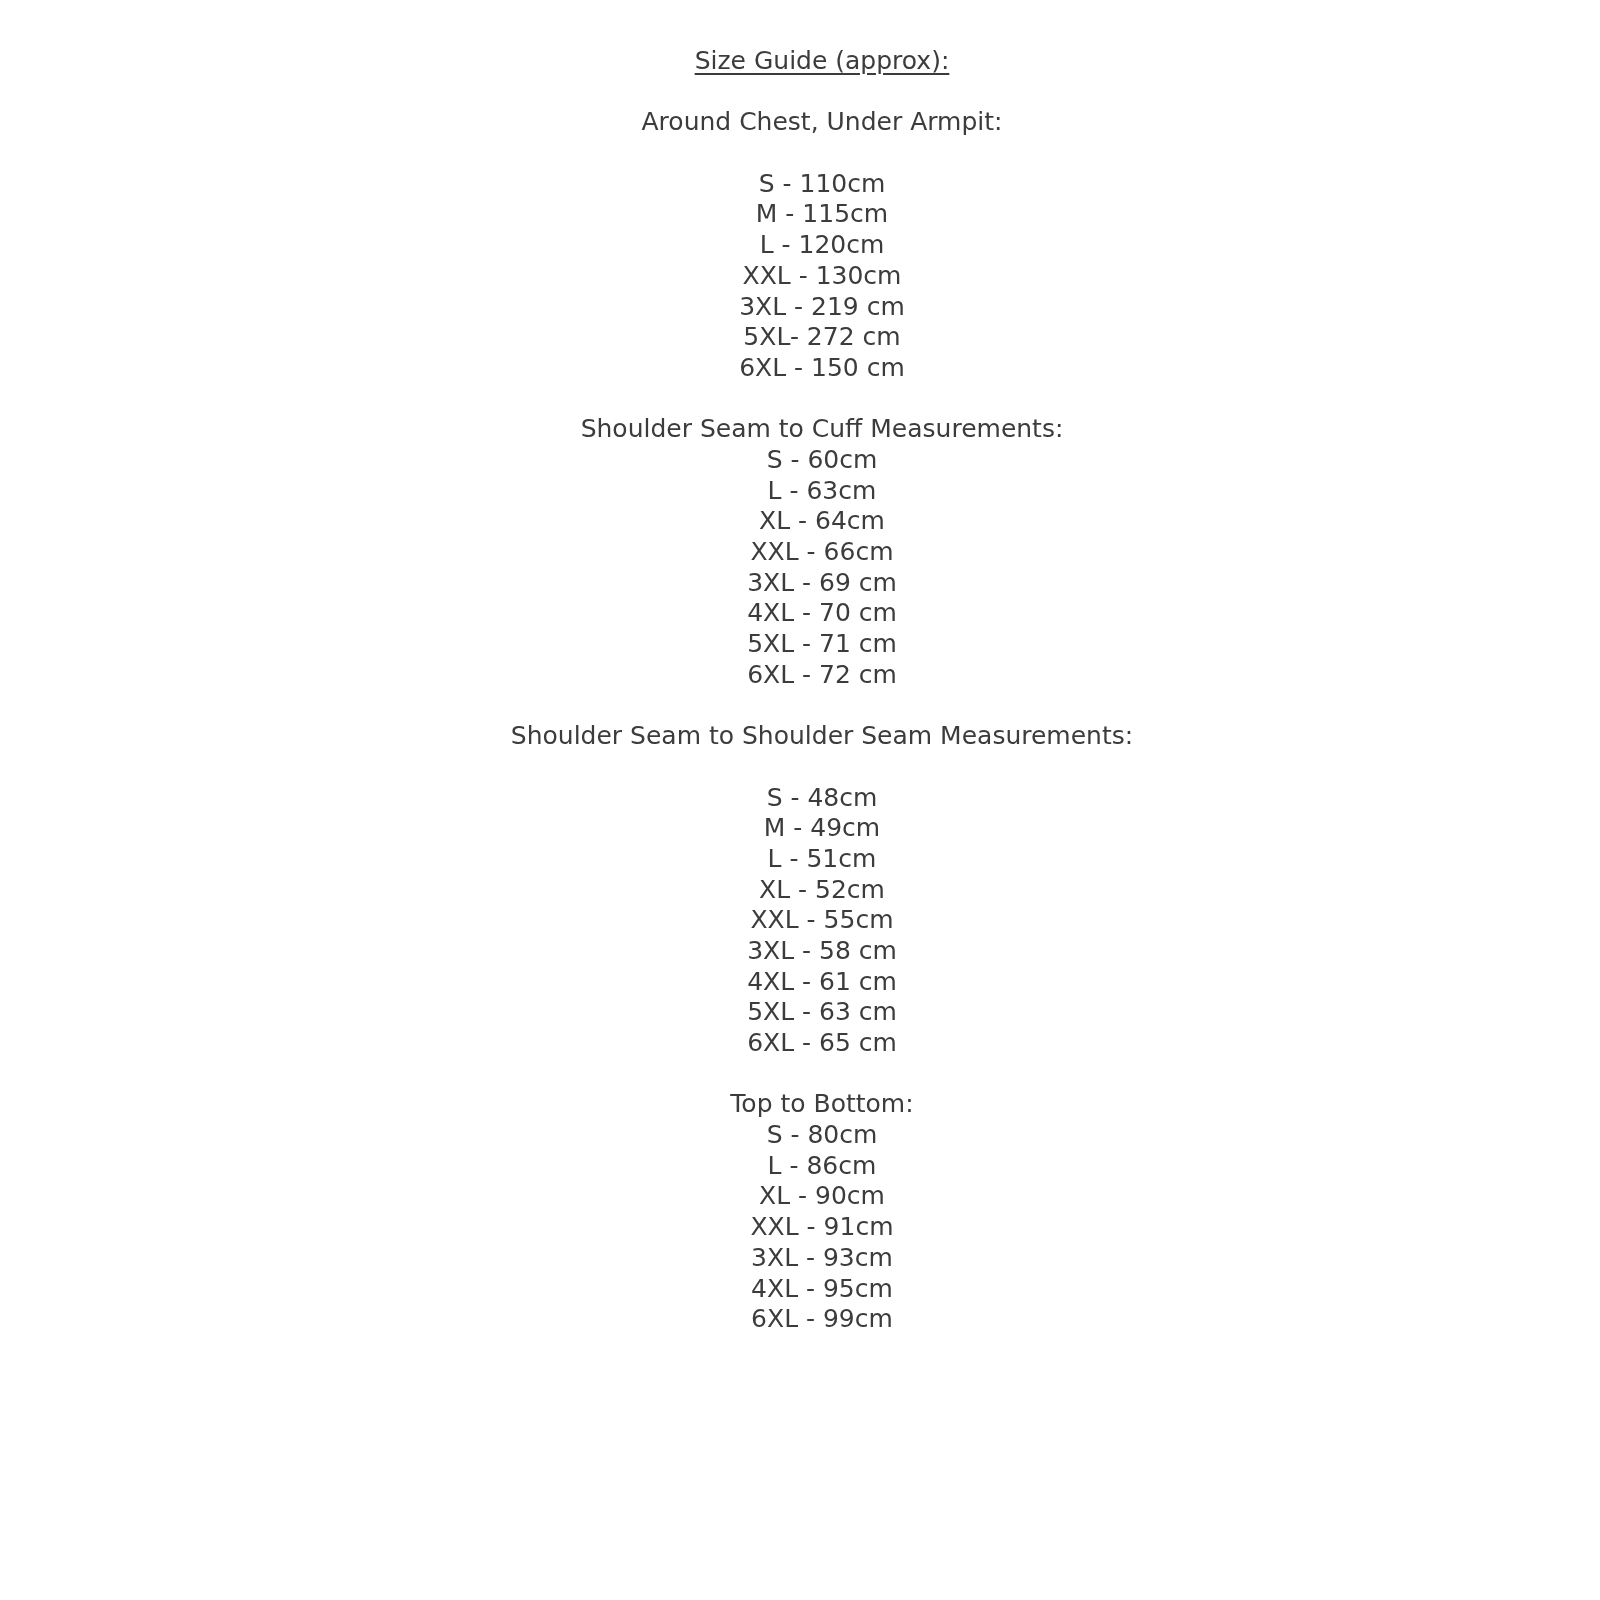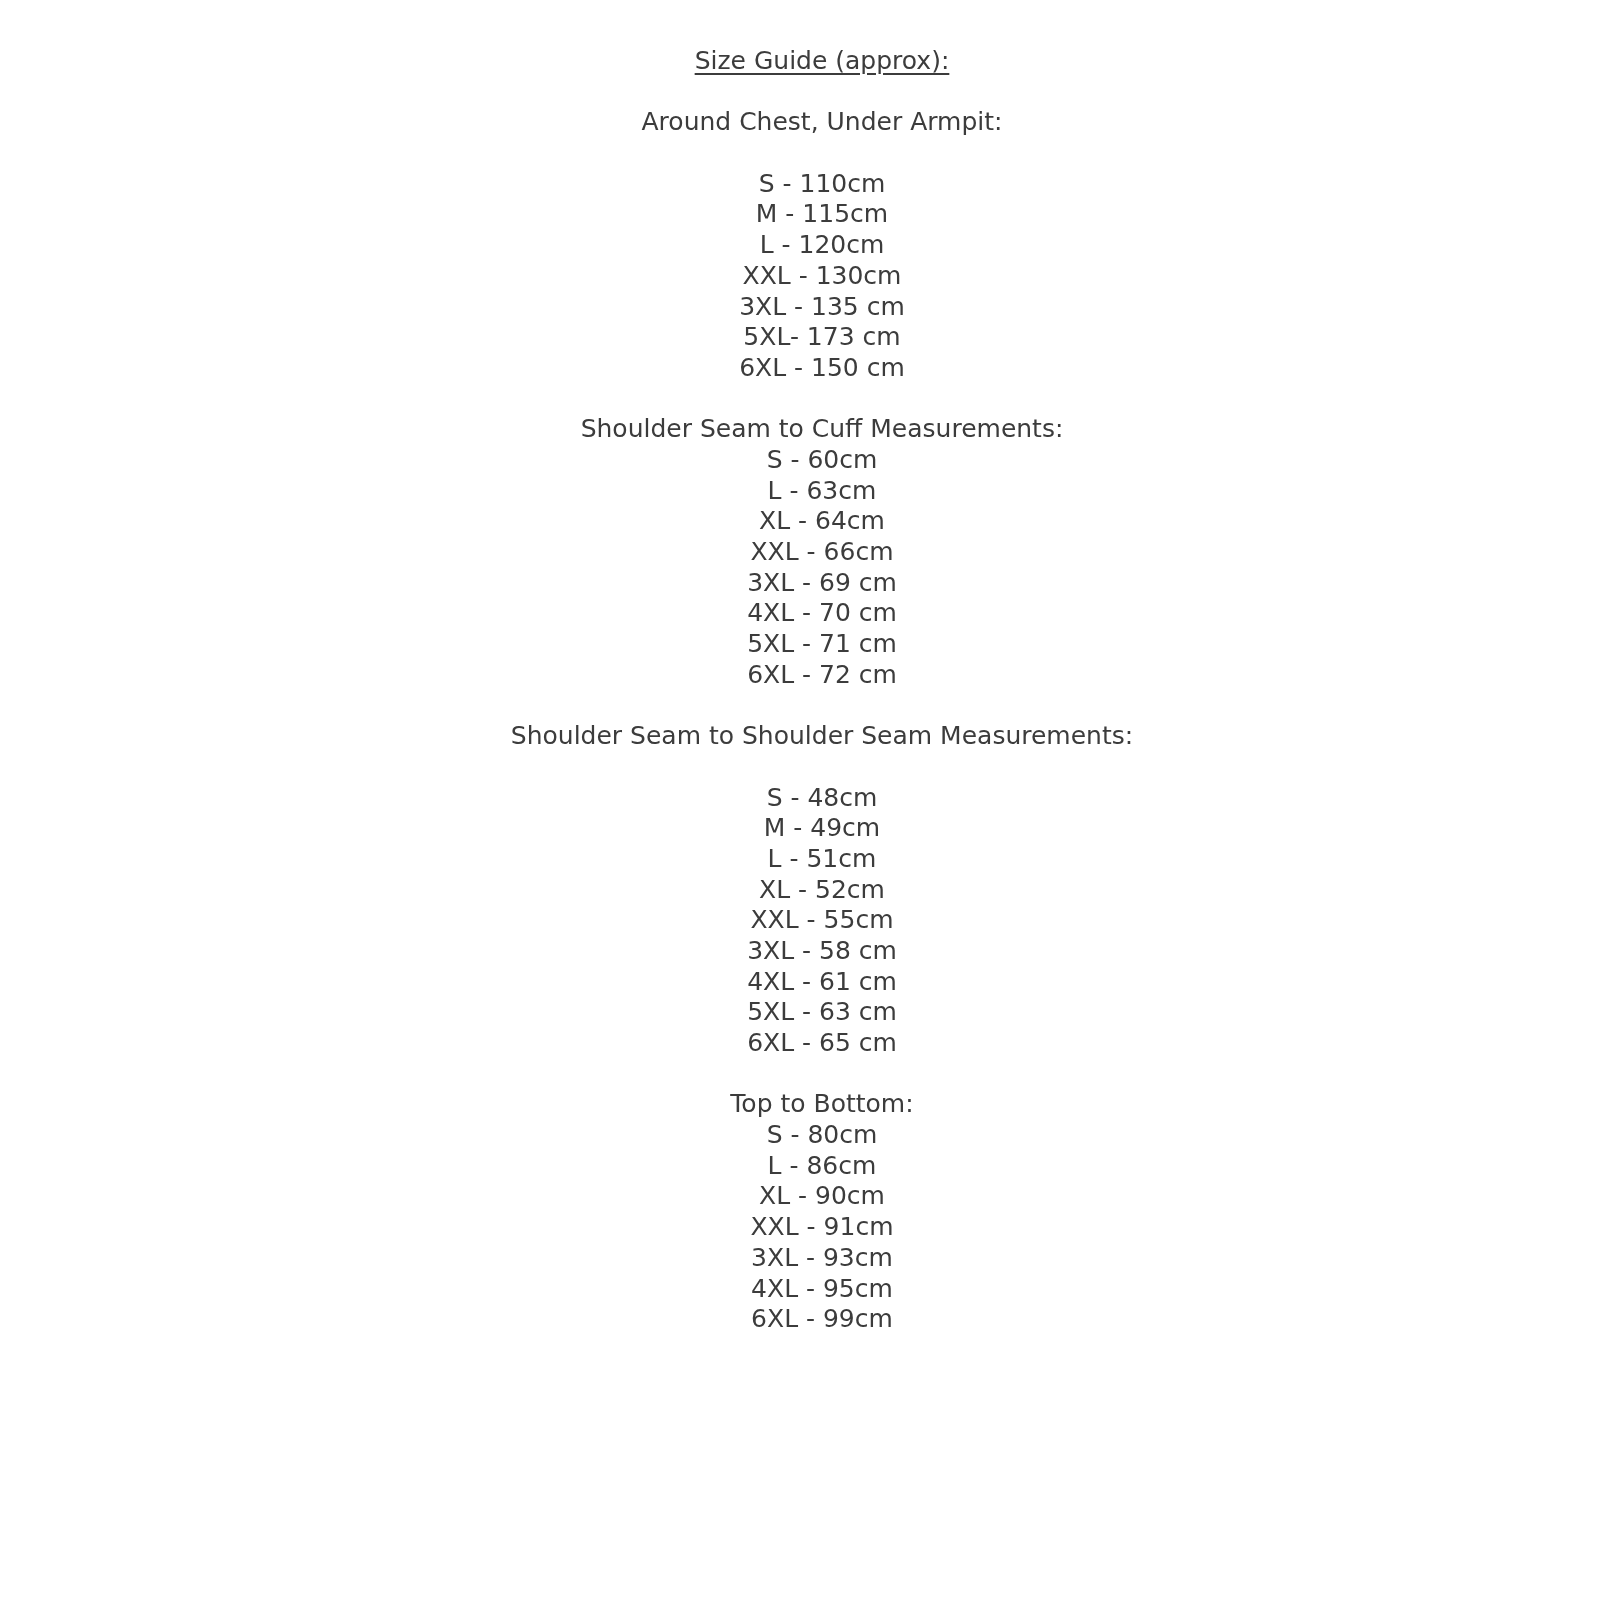--- a/index.html
+++ b/index.html
@@ -39,22 +39,22 @@
 
   <div class="line title"><span class="title-text">Size Guide (approx):</span></div>
   <div class="line blank"></div>
 
   <div class="line heading">Around Chest, Under Armpit:</div>
   <div class="line blank"></div>
   <div class="line row">S - 110cm</div>
   <div class="line row">M - 115cm</div>
   <div class="line row">L - 120cm</div>
   <div class="line row">XXL - 130cm</div>
-  <div class="line row">3XL - 135 cm</div>
-  <div class="line row">5XL- 173 cm</div>
+  <div class="line row">3XL - 219 cm</div>
+  <div class="line row">5XL- 272 cm</div>
   <div class="line row">6XL - 150 cm</div>
   <div class="line blank"></div>
 
   <div class="line heading">Shoulder Seam to Cuff Measurements:</div>
   <div class="line row">S - 60cm</div>
   <div class="line row">L - 63cm</div>
   <div class="line row">XL - 64cm</div>
   <div class="line row">XXL - 66cm</div>
   <div class="line row">3XL - 69 cm</div>
   <div class="line row">4XL - 70 cm</div>

